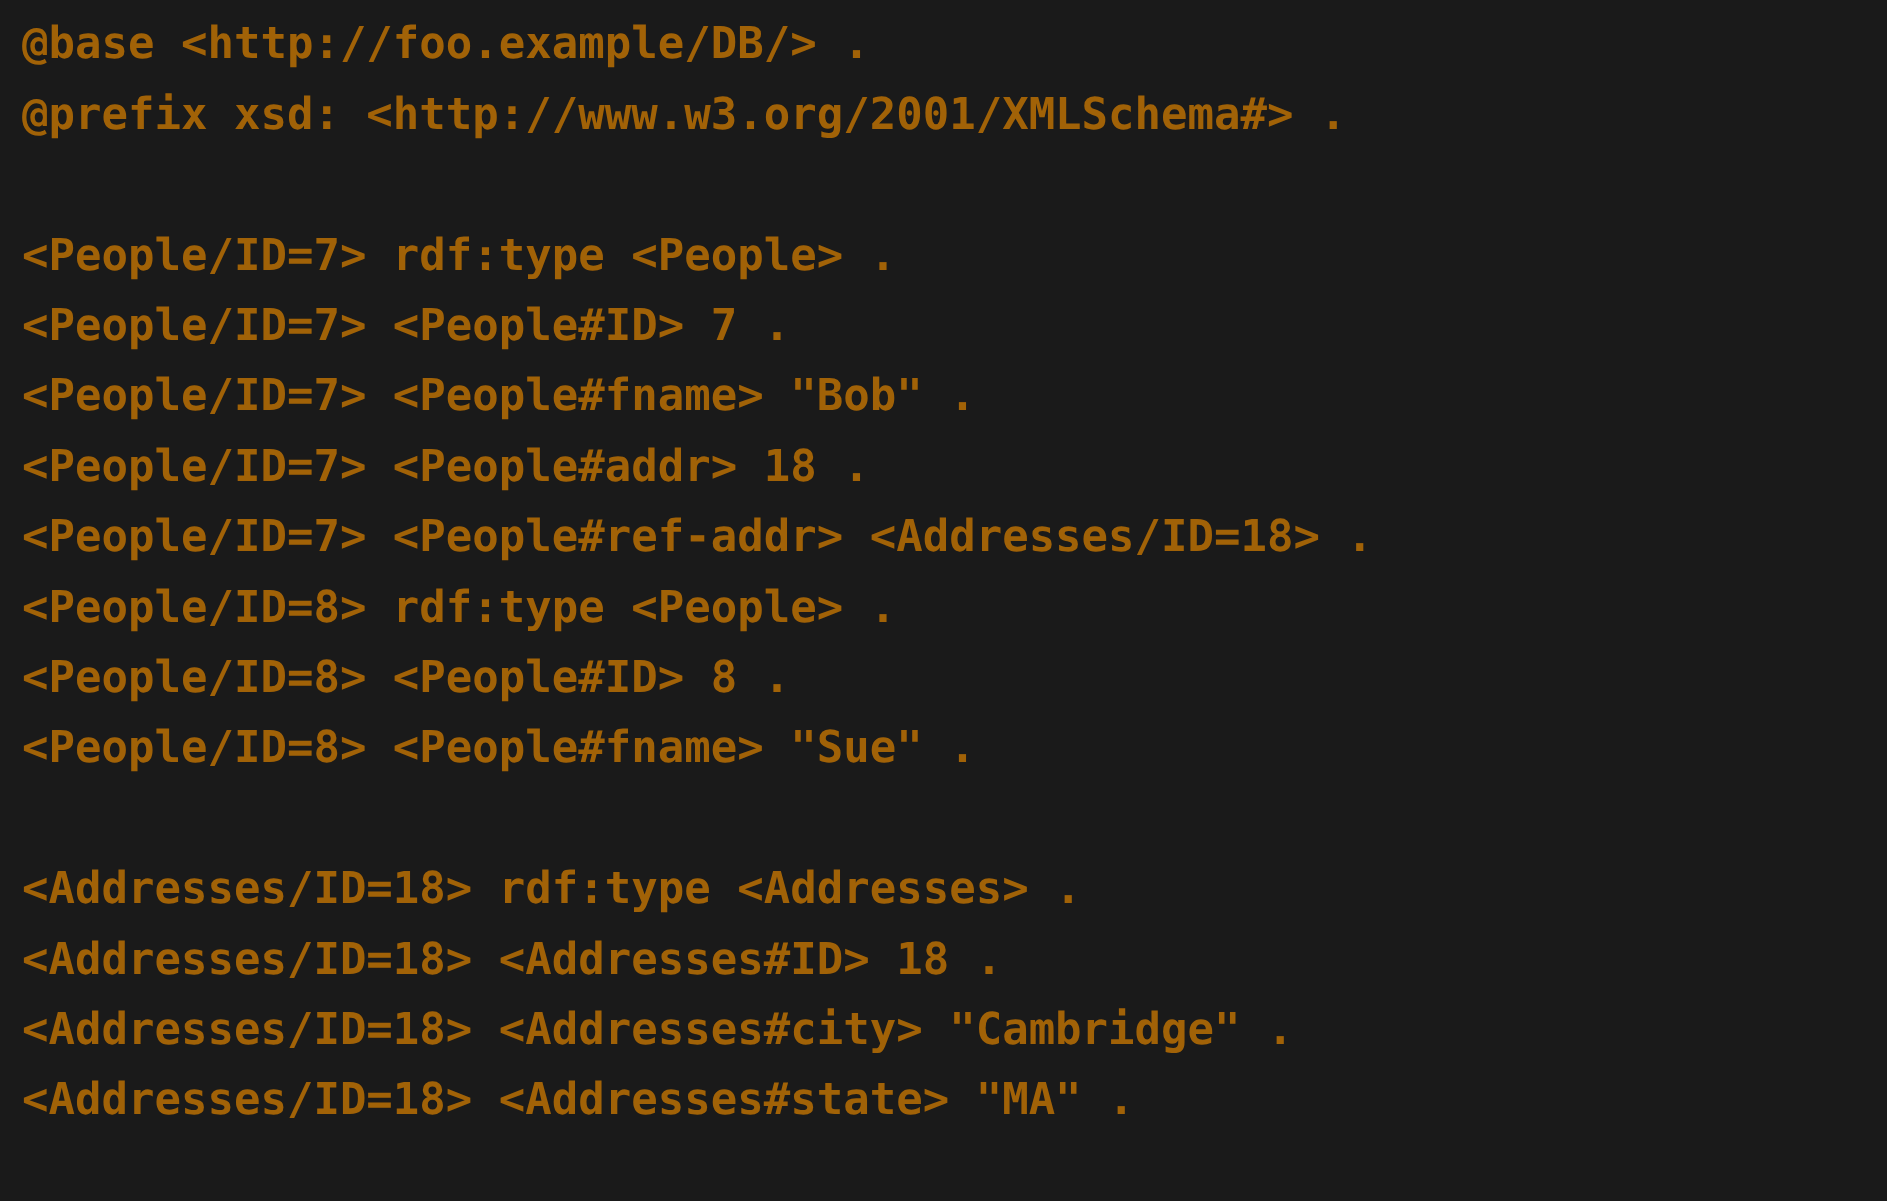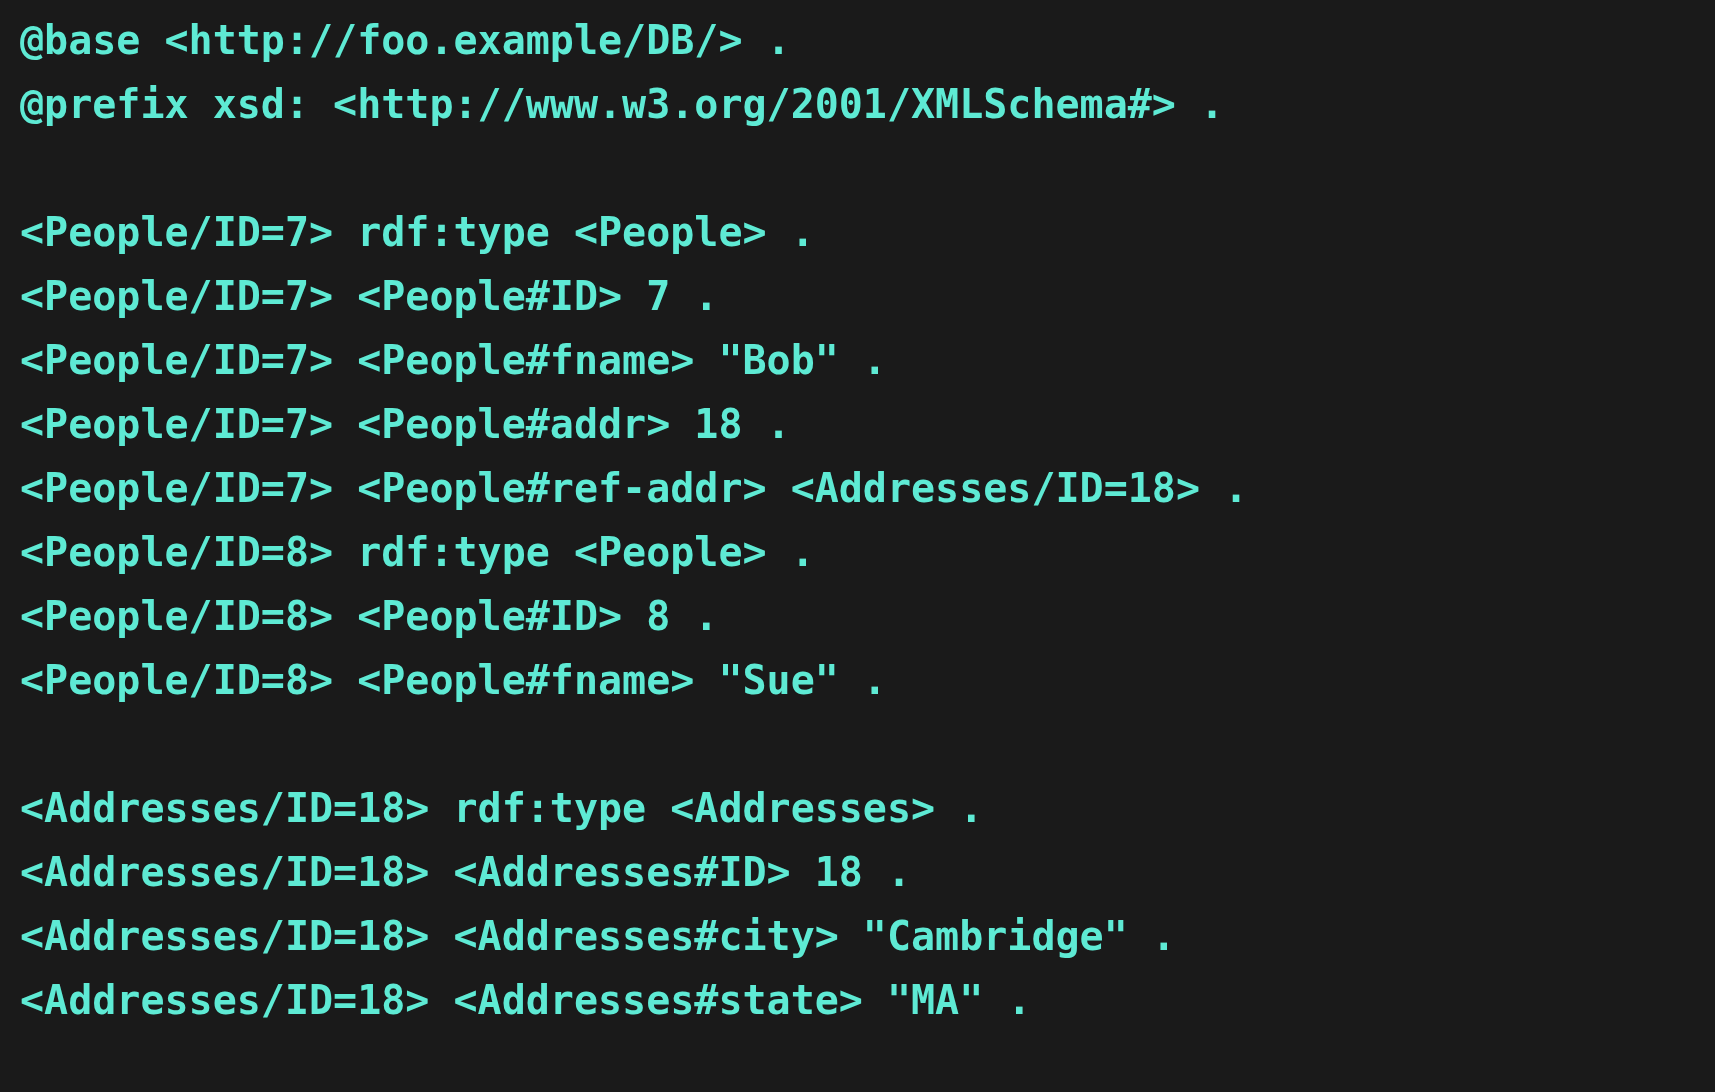--- a/index.html
+++ b/index.html
@@ -10,21 +10,21 @@
     background: #1a1a1a;
     overflow: hidden;
   }
   pre.code {
     margin: 0;
     padding: 10px 20px;
     font-family: "Courier New", Courier, monospace;
     font-weight: bold;
     font-size: 40px;
     line-height: 1.5;
-    color: #5eead4;
+    color: #a16207;
     white-space: pre;
   }
 </style>
 </head>
 <body>
 
 <pre class="code"><code>@base &lt;http://foo.example/DB/&gt; .
 @prefix xsd: &lt;http://www.w3.org/2001/XMLSchema#&gt; .
 
 &lt;People/ID=7&gt; rdf:type &lt;People&gt; .

